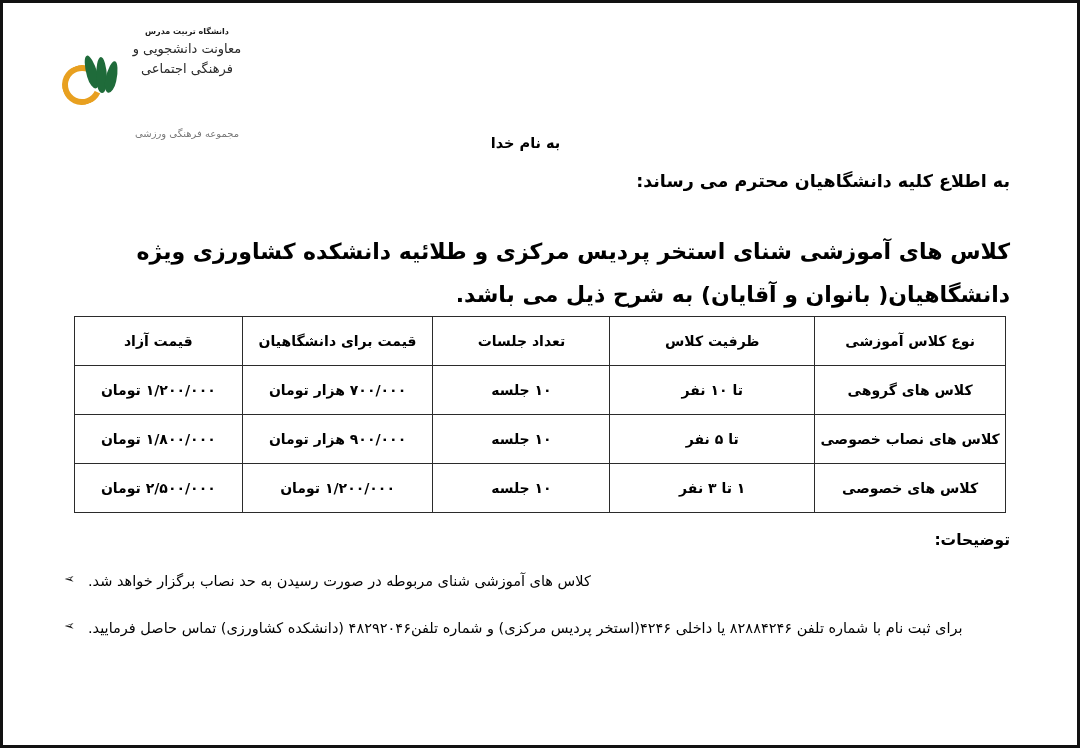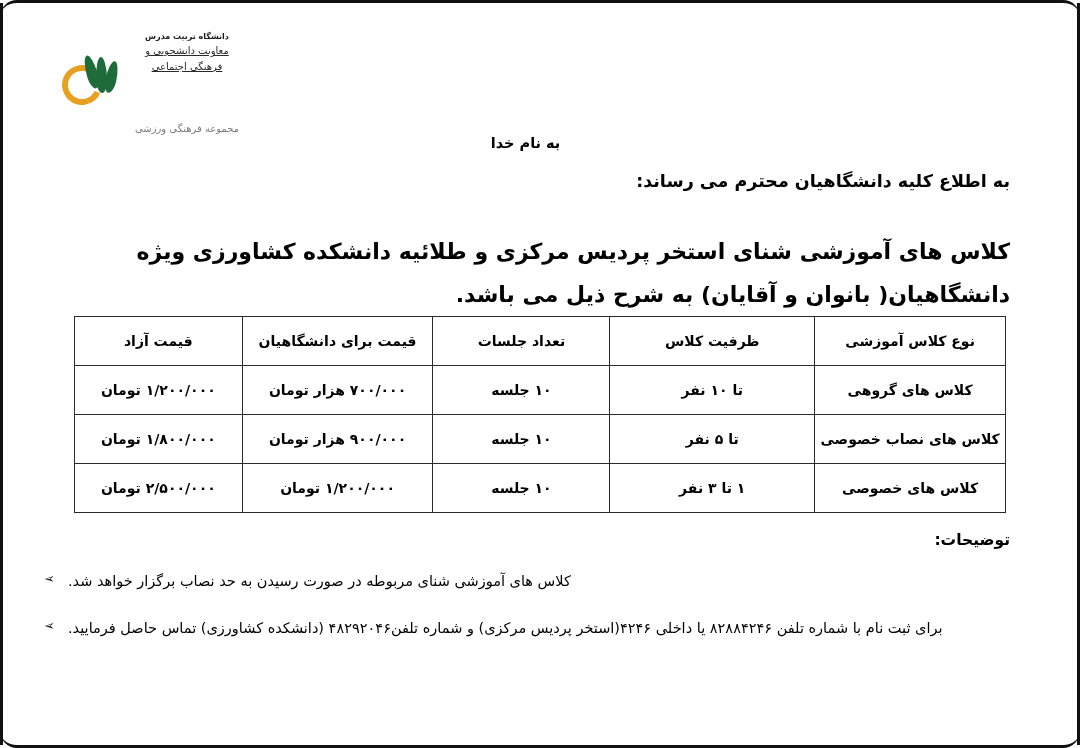--- a/index.html
+++ b/index.html
@@ -15,21 +15,20 @@
     overflow: hidden;
   }
   .page {
     position: relative;
     width: 1080px;
     height: 748px;
     box-sizing: border-box;
     border-top: 3px solid #111111;
     border-bottom: 3px solid #111111;
     background: #ffffff;
-    border-radius: 17px;
   }
   .page::before,
   .page::after {
     content: "";
     position: absolute;
     top: 0;
     bottom: 0;
     width: 3px;
     background: #111111;
   }
@@ -85,21 +84,21 @@
   .logo-mark .leafB { left: 36px; top: 2px;  width: 11px; height: 36px; transform: rotate(-2deg); }
   .logo-mark .leafC { left: 46px; top: 6px;  width: 11px; height: 32px; transform: rotate(12deg); }
   .logo-text {
     font-size: 7.5px;
     line-height: 1.55;
     color: #2a2a2a;
     text-align: center;
     width: 118px;
   }
   .logo-text .l1 { font-weight: bold; font-size: 8px; color: #1a1a1a; }
-  .logo-text .l2 { font-size: 10px; text-decoration: underline; }
+  .logo-text .l2 { font-size: 13px; }
   .logo-text .l3 { font-size: 10px; color: #7a7a7a; margin-top: 47px; }
 
   
   .basmala {
     position: absolute;
     top: 132px;
     left: 7px; right: 0;
     text-align: center;
     font-size: 14.5px;
     font-weight: bold;
@@ -155,21 +154,21 @@
   table.pricing col.c1 { width: 22.0%; }
   table.pricing col.c2 { width: 19.0%; }
   table.pricing col.c3 { width: 20.5%; }
   table.pricing col.c4 { width: 18.0%; }
 
   
   .notes {
     position: absolute;
     top: 528px;
     right: 70px;
-    left: 44px;
+    left: 64px;
     text-align: right;
   }
   .notes-title {
     font-size: 15.5px;
     font-weight: bold;
     margin-bottom: 20px;
   }
   .note-row {
     display: flex;
     flex-direction: row;

